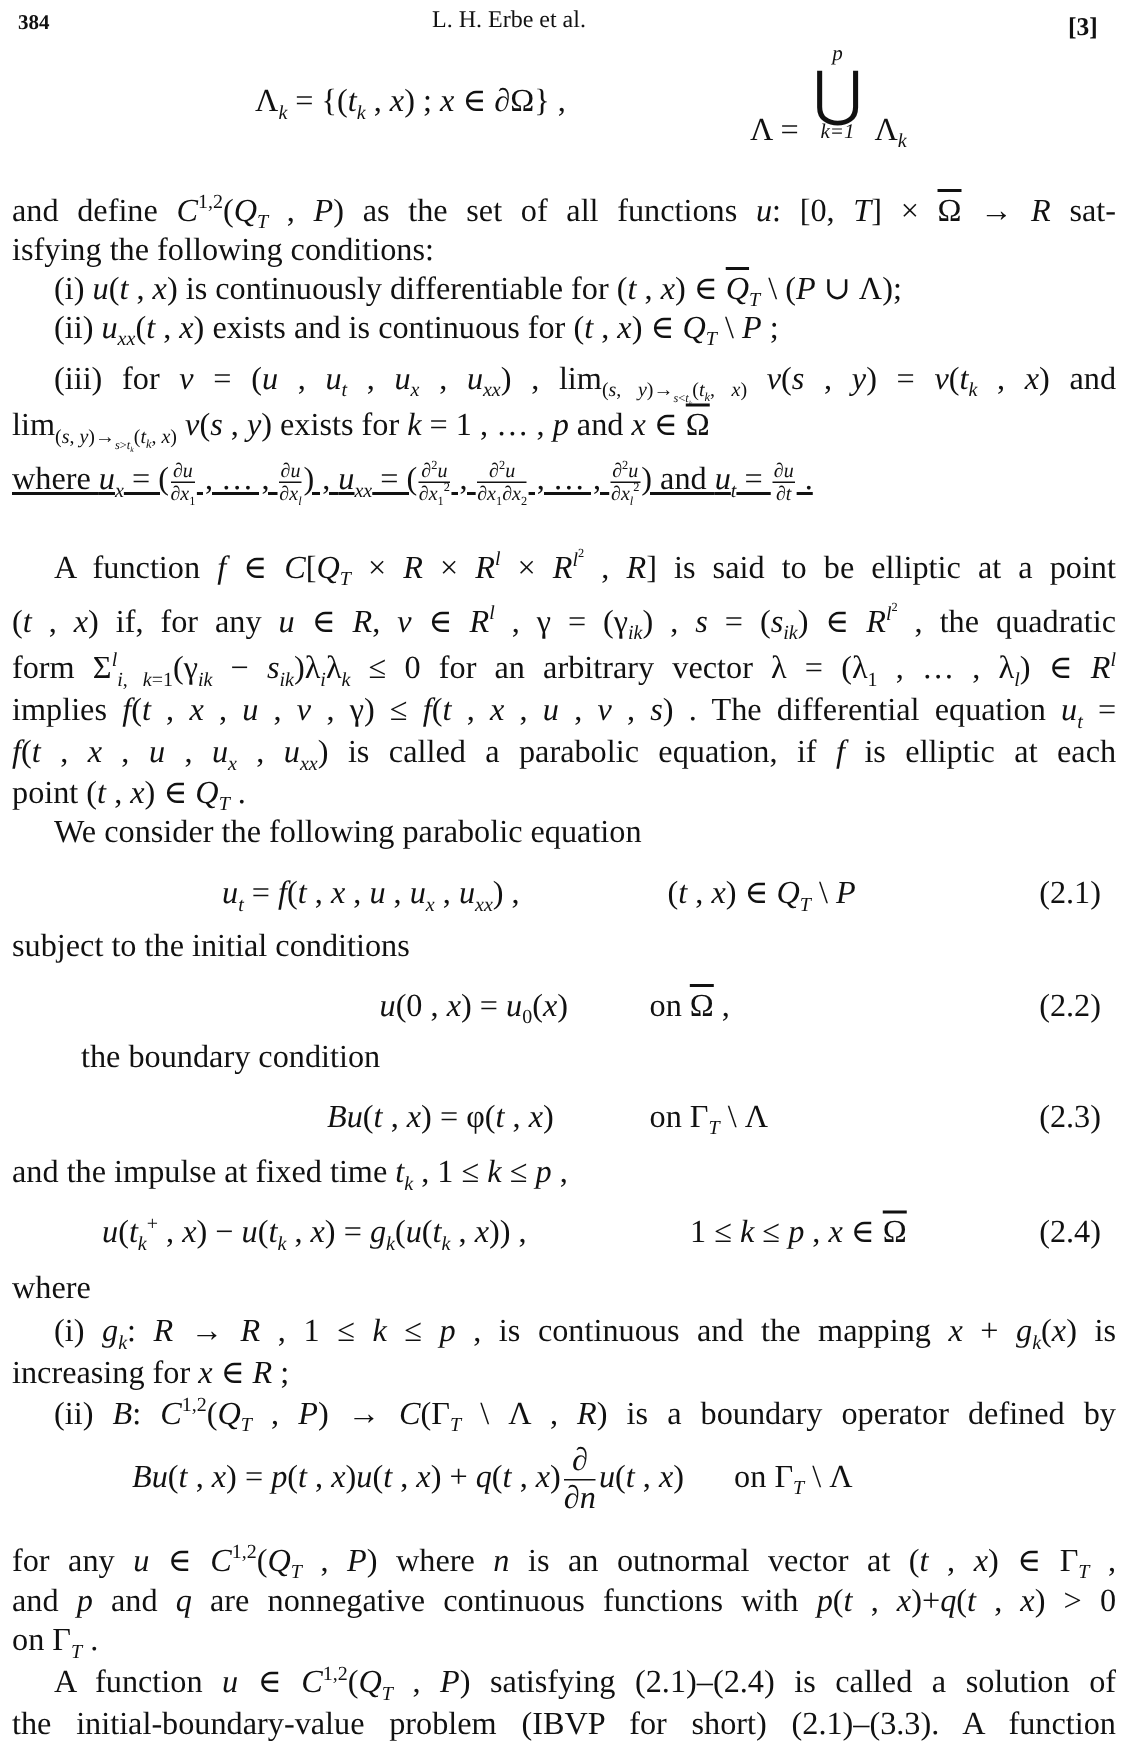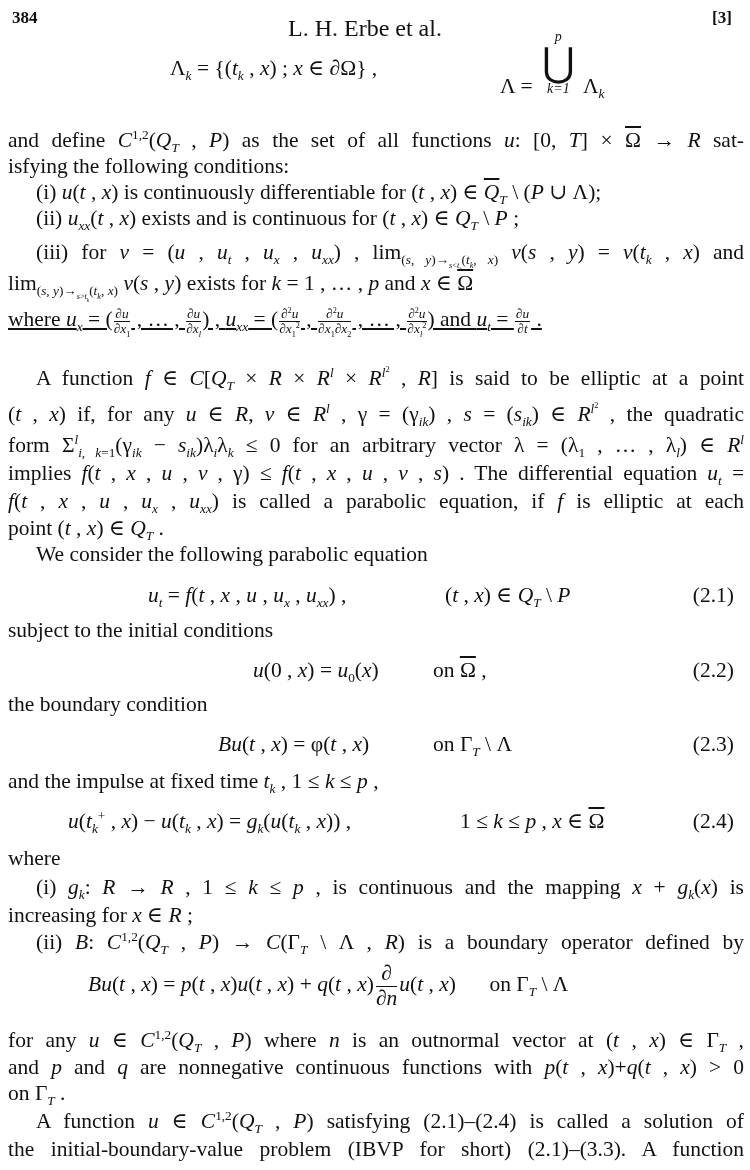--- a/index.html
+++ b/index.html
@@ -19,29 +19,29 @@
   .ov { text-decoration: overline; }
   .frac { display: inline-block; vertical-align: middle; text-align: center; font-size: 0.62em; line-height: 1.05; margin: 0 1px; }
   .frac > span { display: block; }
   .frac > span.num { border-bottom: 1px solid #111; padding: 0 1px; }
   .bigfrac { display: inline-block; vertical-align: middle; text-align: center; line-height: 1.1; margin: 0 2px; }
   .bigfrac > span { display: block; }
   .bigfrac > span.num { border-bottom: 1px solid #111; padding: 0 2px; }
   .bigop { display: inline-block; vertical-align: middle; text-align: center; line-height: 1; margin: 0 4px; }
   .bigop .sym { font-size: 40px; font-style: normal; display: block; line-height: 38px; }
   .bigop .lim { font-size: 14px; display: block; font-style: italic; }
-  .header-num { font-weight: bold; font-size: 17px; }
+  .header-num { font-weight: bold; font-size: 14px; }
 </style>
 </head>
 <body>
 
 <div class="page">
 
   <div class="abs header-num" style="left:12px; top:8px;">384</div>
-  <div class="abs" style="left:288px; top:15px; font-size:24px;">L. H. Erbe et al.</div>
+  <div class="abs" style="left:288px; top:5px; font-size:16px;">L. H. Erbe et al.</div>
   <div class="abs" style="left:712px; top:8px; font-size:17px; font-weight:bold;">[3]</div>
 
   <div class="abs" style="left:170px; top:55px;">
     <span class="rm">Λ</span><sub><i>k</i></sub> = {(<i>t</i><sub><i>k</i></sub> , <i>x</i>) ; <i>x</i> ∈ ∂Ω} ,
   </div>
   <div class="abs" style="left:500px; top:30px;">
     <span style="position:relative; top:25px;">Λ =</span>
     <span class="bigop">
       <span class="lim">p</span>
       <span class="sym">⋃</span>
@@ -99,21 +99,21 @@
   </div>
 
   <div class="line" style="top:617px;">subject to the initial conditions</div>
 
   <div class="line" style="top:657px;">
     <span class="abs" style="left:245px;"><i>u</i>(0 , <i>x</i>) = <i>u</i><sub>0</sub>(<i>x</i>)</span>
     <span class="abs" style="left:425px;">on <span class="ov">Ω</span> ,</span>
     <span class="eqnum">(2.2)</span>
   </div>
 
-  <div class="line" style="top:691px;">the boundary condition</div>
+  <div class="line" style="top:691px;margin-left:46px;">the boundary condition</div>
 
   <div class="line" style="top:731px;">
     <span class="abs" style="left:210px;"><i>Bu</i>(<i>t</i> , <i>x</i>) = φ(<i>t</i> , <i>x</i>)</span>
     <span class="abs" style="left:425px;">on Γ<sub><i>T</i></sub> \ Λ</span>
     <span class="eqnum">(2.3)</span>
   </div>
 
   <div class="line" style="top:768px;">
     and the impulse at fixed time <i>t</i><sub><i>k</i></sub> , 1 ≤ <i>k</i> ≤ <i>p</i> ,
   </div>

